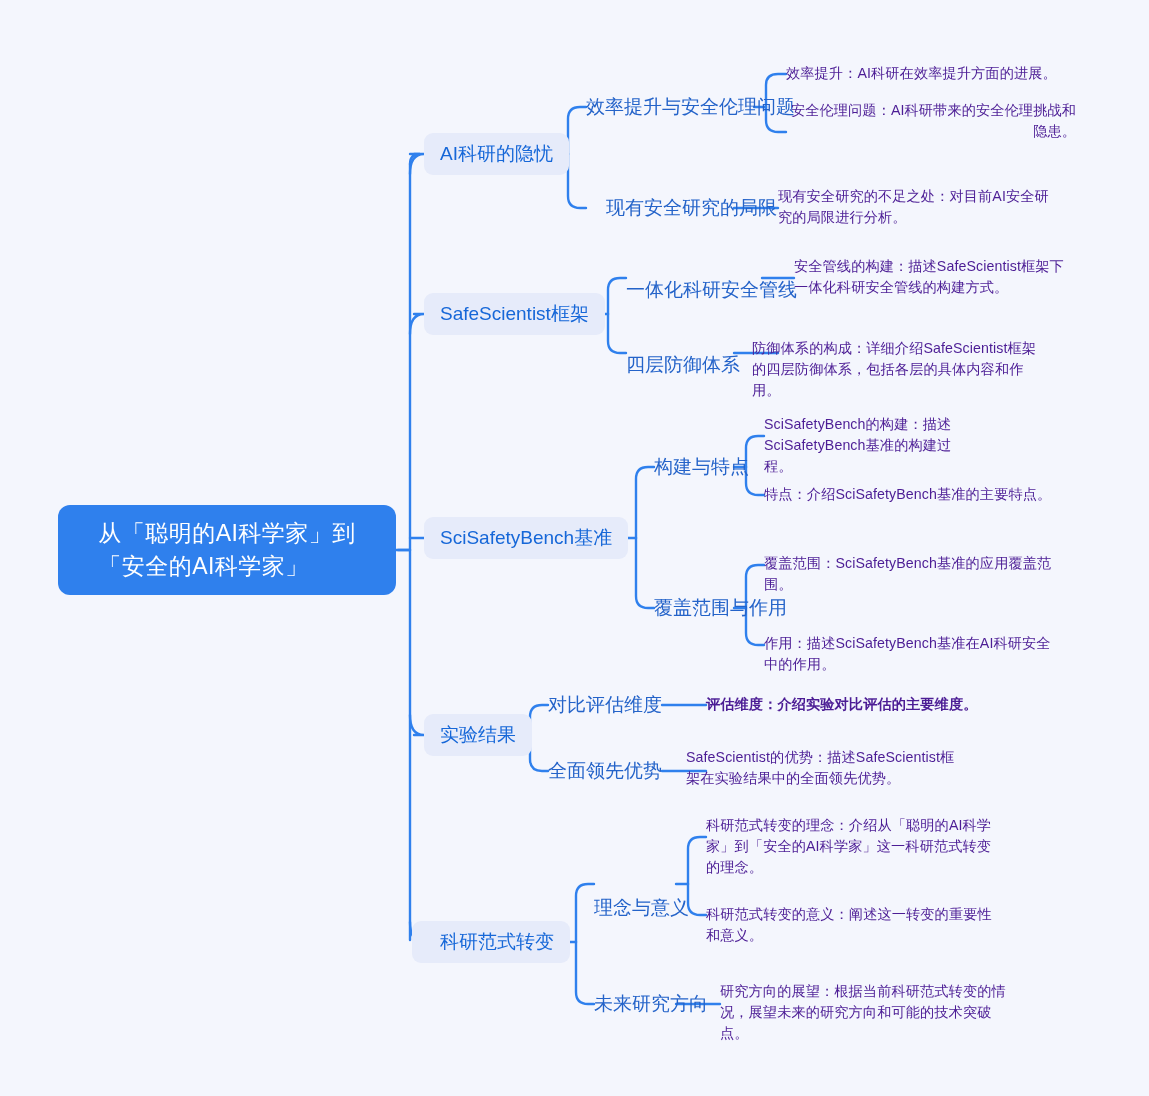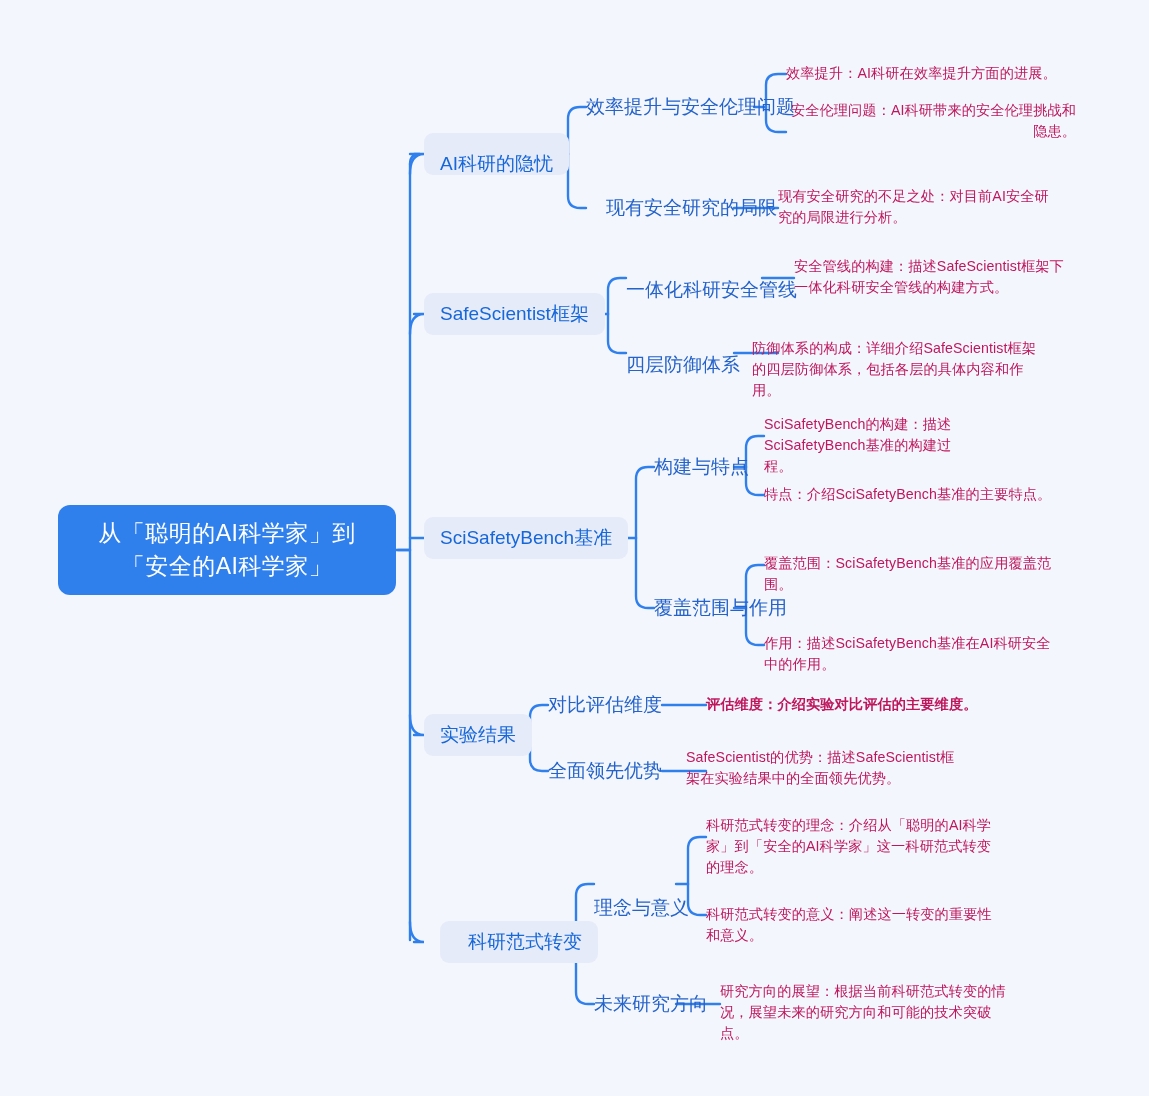--- a/index.html
+++ b/index.html
@@ -13,42 +13,42 @@
   #canvas{position:absolute;left:0;top:0;width:1149px;height:1096px;}
   svg.links{position:absolute;left:0;top:0;width:1149px;height:1096px;pointer-events:none;}
 
   .node{position:absolute;box-sizing:border-box;}
 
   
   .root{
     left:58px;top:505px;width:338px;height:90px;
     background:#2f80ed;border-radius:12px;
     color:#ffffff;font-size:23px;line-height:33px;
-    display:flex;align-items:center;justify-content:center;text-align:center;
+    display:flex;align-items:center;justify-content:center;
     letter-spacing:0.5px;
   }
   .root .rtxt{display:block;white-space:pre-line;}
 
   
   .lvl1{
     background:#e6ebfa;border-radius:9px;
     color:#1667d8;font-size:19px;line-height:22px;
     display:flex;align-items:center;justify-content:center;
     padding:0 16px;height:42px;white-space:nowrap;
   }
 
   
   .lvl2{
     color:#2463c9;font-size:19px;line-height:20px;white-space:nowrap;
     display:flex;align-items:center;height:20px;
   }
 
   
   .lvl3{
-    color:#be185d;font-size:14.2px;line-height:21px;
+    color:#4c1d95;font-size:14.2px;line-height:21px;
     letter-spacing:0.1px;
   }
 </style>
 </head>
 <body>
 
 <div id="canvas">
 
   <svg class="links" viewBox="0 0 1149 1096">
     <g fill="none" stroke="#2f80ed" stroke-width="2.4" stroke-linecap="round">
@@ -123,21 +123,21 @@
 
       <path d="M676,1004 L720,1004"></path>
     </g>
   </svg>
 
   <div class="node root">
     <span class="rtxt">从「聪明的AI科学家」到
 「安全的AI科学家」</span>
   </div>
 
-  <div class="node lvl1" style="left:424px;top:133px;align-items:flex-end;">
+  <div class="node lvl1" style="left:424px;top:133px;">
     <span>AI科研的隐忧</span>
   </div>
   <div class="node lvl2" style="left:586px;top:97px;">
     <span>效率提升与安全伦理问题</span>
   </div>
   <div class="node lvl2" style="left:606px;top:198px;align-items:flex-end;">
     <span>现有安全研究的局限</span>
   </div>
   <div class="node lvl3" style="left:786px;top:63px;width:300px;">效率提升：AI科研在效率提升方面的进展。</div>
   <div class="node lvl3" style="left:786px;top:100px;width:290px;text-align:right;">安全伦理问题：AI科研带来的安全伦理挑战和隐患。</div>
@@ -174,21 +174,21 @@
   </div>
   <div class="node lvl2" style="left:548px;top:695px;">
     <span>对比评估维度</span>
   </div>
   <div class="node lvl2" style="left:548px;top:761px;">
     <span>全面领先优势</span>
   </div>
   <div class="node lvl3" style="left:706px;top:694px;width:300px;font-weight:bold;">评估维度：介绍实验对比评估的主要维度。</div>
   <div class="node lvl3" style="left:686px;top:747px;width:275px;">SafeScientist的优势：描述SafeScientist框架在实验结果中的全面领先优势。</div>
 
-  <div class="node lvl1" style="left:440px;top:921px;padding-left:28px;">
+  <div class="node lvl1" style="left:412px;top:921px;padding-left:28px;">
     <span>科研范式转变</span>
   </div>
   <div class="node lvl2" style="left:594px;top:874px;margin-top:24px;">
     <span>理念与意义</span>
   </div>
   <div class="node lvl2" style="left:594px;top:994px;">
     <span>未来研究方向</span>
   </div>
   <div class="node lvl3" style="left:706px;top:815px;width:287px;">科研范式转变的理念：介绍从「聪明的AI科学家」到「安全的AI科学家」这一科研范式转变的理念。</div>
   <div class="node lvl3" style="left:706px;top:904px;width:287px;">科研范式转变的意义：阐述这一转变的重要性和意义。</div>

